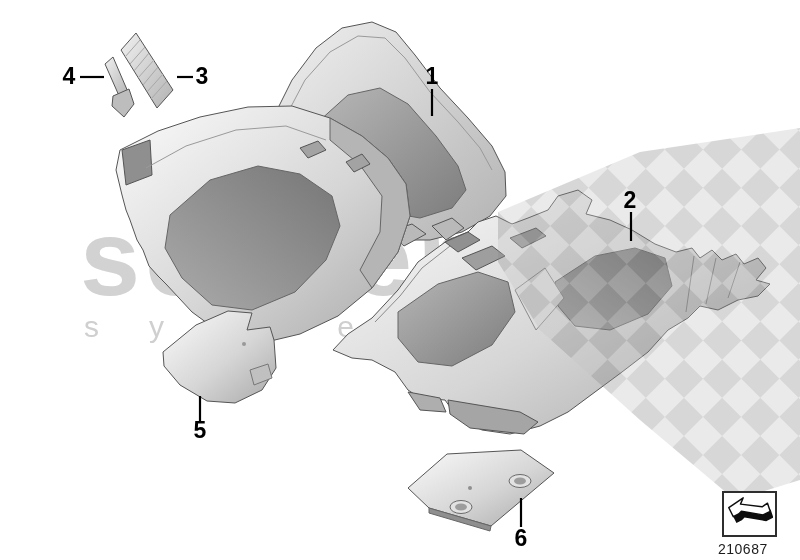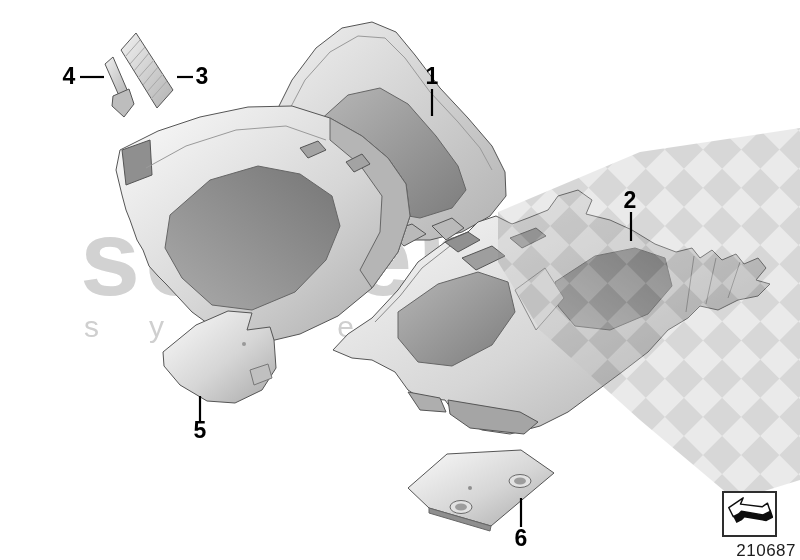--- a/index.html
+++ b/index.html
@@ -26,21 +26,21 @@
     font-weight:bold;font-size:23px;color:#000;line-height:1;
   }
   
   .dir-box{
     position:absolute;z-index:4;left:722px;top:491px;width:55px;height:46px;
     border:2px solid #2e2e2e;background:#fff;box-sizing:border-box;
     display:flex;align-items:center;justify-content:center;
   }
   .diagram-number{
     position:absolute;z-index:4;left:718px;top:541px;width:78px;
-    text-align:right;font-size:17px;color:#1c1c1c;letter-spacing:0.5px;
+    text-align:left;font-size:14px;color:#1c1c1c;letter-spacing:0.5px;
   }
 </style>
 </head>
 <body>
 
 <div class="stage">
 
   <div class="wm-primary">scuderia</div>
   <div class="wm-secondary">systems</div>
 

